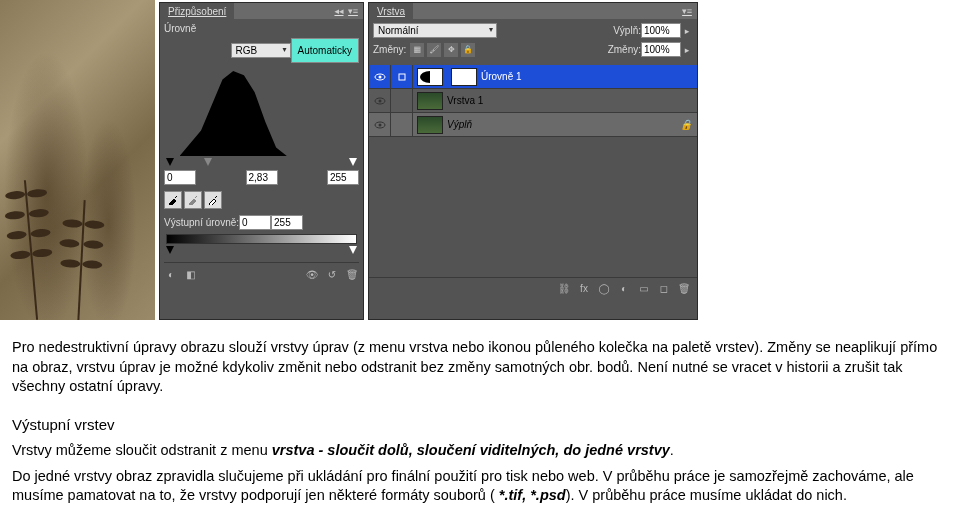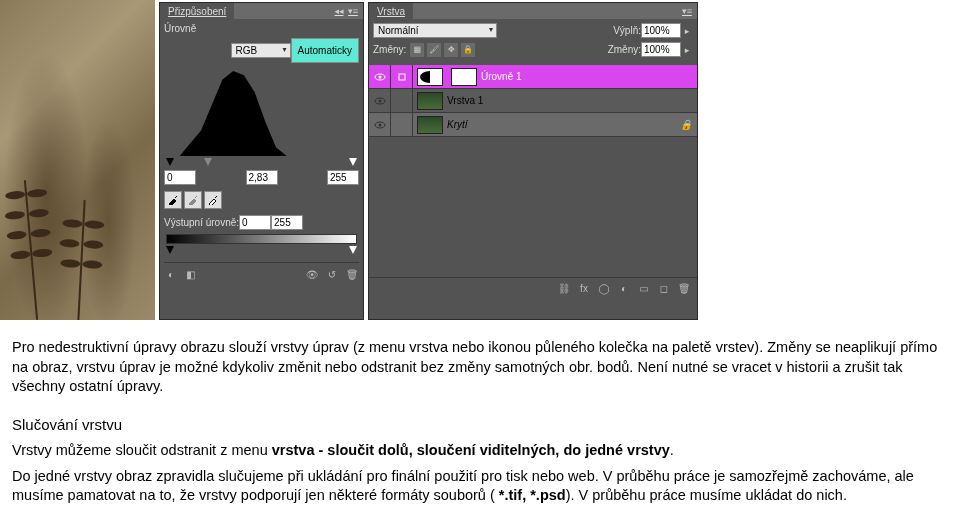--- a/index.html
+++ b/index.html
@@ -42,42 +42,42 @@
   .num-input { background: #fff; border: 1px solid #888; color: #000; width: 32px; padding: 1px 2px; font-size: 10px; text-align: left; }
   .eyedropper-row { display: flex; gap: 2px; margin-top: 6px; }
   .eyedropper { width: 18px; height: 18px; background: #e0e0e0; border: 1px solid #888; display: flex; align-items: center; justify-content: center; }
   .gradient-bar { height: 10px; background: linear-gradient(to right, #000, #fff); margin: 2px; border: 1px solid #333; }
 
   
   .layers-panel { width: 330px; }
   .layers-controls { padding: 4px; background: #535353; }
   .layers-list { background: #535353; }
   .layer-item { display: flex; align-items: center; height: 24px; border-bottom: 1px solid #3a3a3a; background: #5a5a5a; }
-  .layer-item.selected { background: #d946ef; }
+  .layer-item.selected { background: #1d4ed8; }
   .layer-item.bottom { background: #6a6a6a; font-style: italic; }
   .eye-col { width: 22px; display: flex; align-items: center; justify-content: center; border-right: 1px solid #3a3a3a; height: 100%; }
   .link-col { width: 22px; display: flex; align-items: center; justify-content: center; border-right: 1px solid #3a3a3a; height: 100%; }
   .thumb { width: 26px; height: 18px; background: #3a5a3a; border: 1px solid #222; margin: 0 4px; }
   .thumb.adj { background: #fff; position: relative; }
   .thumb.adj::before { content: ''; position: absolute; inset: 2px; background: linear-gradient(to right, #000 50%, #fff 50%); border-radius: 50%; }
   .thumb.mask { background: #fff; }
   .layer-name { flex: 1; color: #000; font-size: 10px; }
   .layer-item.selected .layer-name { color: #fff; }
   .lock-col { width: 20px; display: flex; align-items: center; justify-content: center; }
   .layers-footer { height: 22px; background: #535353; border-top: 1px solid #3a3a3a; display: flex; align-items: center; justify-content: flex-end; gap: 6px; padding: 0 6px; }
   .footer-icon { width: 14px; height: 14px; color: #bbb; font-size: 10px; display: flex; align-items: center; justify-content: center; cursor: pointer; }
   .lock-icons { display: flex; gap: 3px; margin-left: 4px; }
   .lock-icon { width: 14px; height: 14px; background: #6a6a6a; display: flex; align-items: center; justify-content: center; font-size: 8px; color: #ccc; }
   .pct-input { background: #fff; border: 1px solid #888; width: 40px; padding: 1px 2px; font-size: 10px; color: #000; }
 
   
   .doc-text { padding: 18px 12px 20px 12px; color: #000; font-size: 14.5px; line-height: 1.35; font-family: "Myriad Pro", Arial, sans-serif; }
   .doc-text p { margin-bottom: 6px; }
   .doc-text .section-title { margin-top: 18px; font-size: 15px; }
-  .italic { }
+  .italic { font-style: italic; }
   .bold { font-weight: bold; }
 </style>
 </head>
 <body>
 
 <div class="top-area">
   <div class="photo-area">
     <div class="leaf l1">
       <div class="leaflet" style="top:10px; left:-20px;"></div>
       <div class="leaflet" style="top:10px; left:2px;"></div>
@@ -234,40 +234,40 @@
         </div>
         <div class="layer-item bottom">
           <div class="eye-col">
             <svg width="12" height="8" viewBox="0 0 12 8">
                 <ellipse cx="6" cy="4" rx="5" ry="3" fill="none" stroke="#333" stroke-width="1"></ellipse>
                 <circle cx="6" cy="4" r="1.5" fill="#333"></circle>
               </svg>
           </div>
           <div class="link-col"></div>
           <div class="thumb" style="background:linear-gradient(#2a4a2a,#4a6a3a);"></div>
-          <div class="layer-name">Krytí</div>
+          <div class="layer-name">Výplň</div>
           <div class="lock-col">🔒</div>
         </div>
         <div style="height:140px; background:#535353;"></div>
       </div>
       <div class="layers-footer">
         <div class="footer-icon">⛓</div>
         <div class="footer-icon">fx</div>
         <div class="footer-icon">◯</div>
         <div class="footer-icon">◐</div>
         <div class="footer-icon">▭</div>
         <div class="footer-icon">◻</div>
         <div class="footer-icon">🗑</div>
       </div>
     </div>
   </div>
 </div>
 
 <div class="doc-text">
   <p>Pro nedestruktivní úpravy obrazu slouží vrstvy úprav (z menu vrstva nebo ikonou půleného kolečka na paletě vrstev). Změny se neaplikují přímo na obraz, vrstvu úprav je možné kdykoliv změnit nebo odstranit bez změny samotných obr. bodů. Není nutné se vracet v historii a zrušit tak všechny ostatní úpravy.</p>
-  <p class="section-title">Slučování vrstvu</p>
+  <p class="section-title">Výstupní vrstev</p>
   <p>
     <span>Vrstvy můžeme sloučit odstranit z menu </span><span class="italic bold">vrstva - sloučit dolů, sloučení viditelných, do jedné vrstvy</span><span>.</span>
   </p>
   <p>
     <span>Do jedné vrstvy obraz zpravidla slučujeme při ukládání pro finální použití pro tisk nebo web. V průběhu práce je samozřejmě zachováme, ale musíme pamatovat na to, že vrstvy podporují jen některé formáty souborů ( </span><span class="italic bold">*.tif, *.psd</span><span>). V průběhu práce musíme ukládat do nich.</span>
   </p>
 </div>
 
 </body></html>

